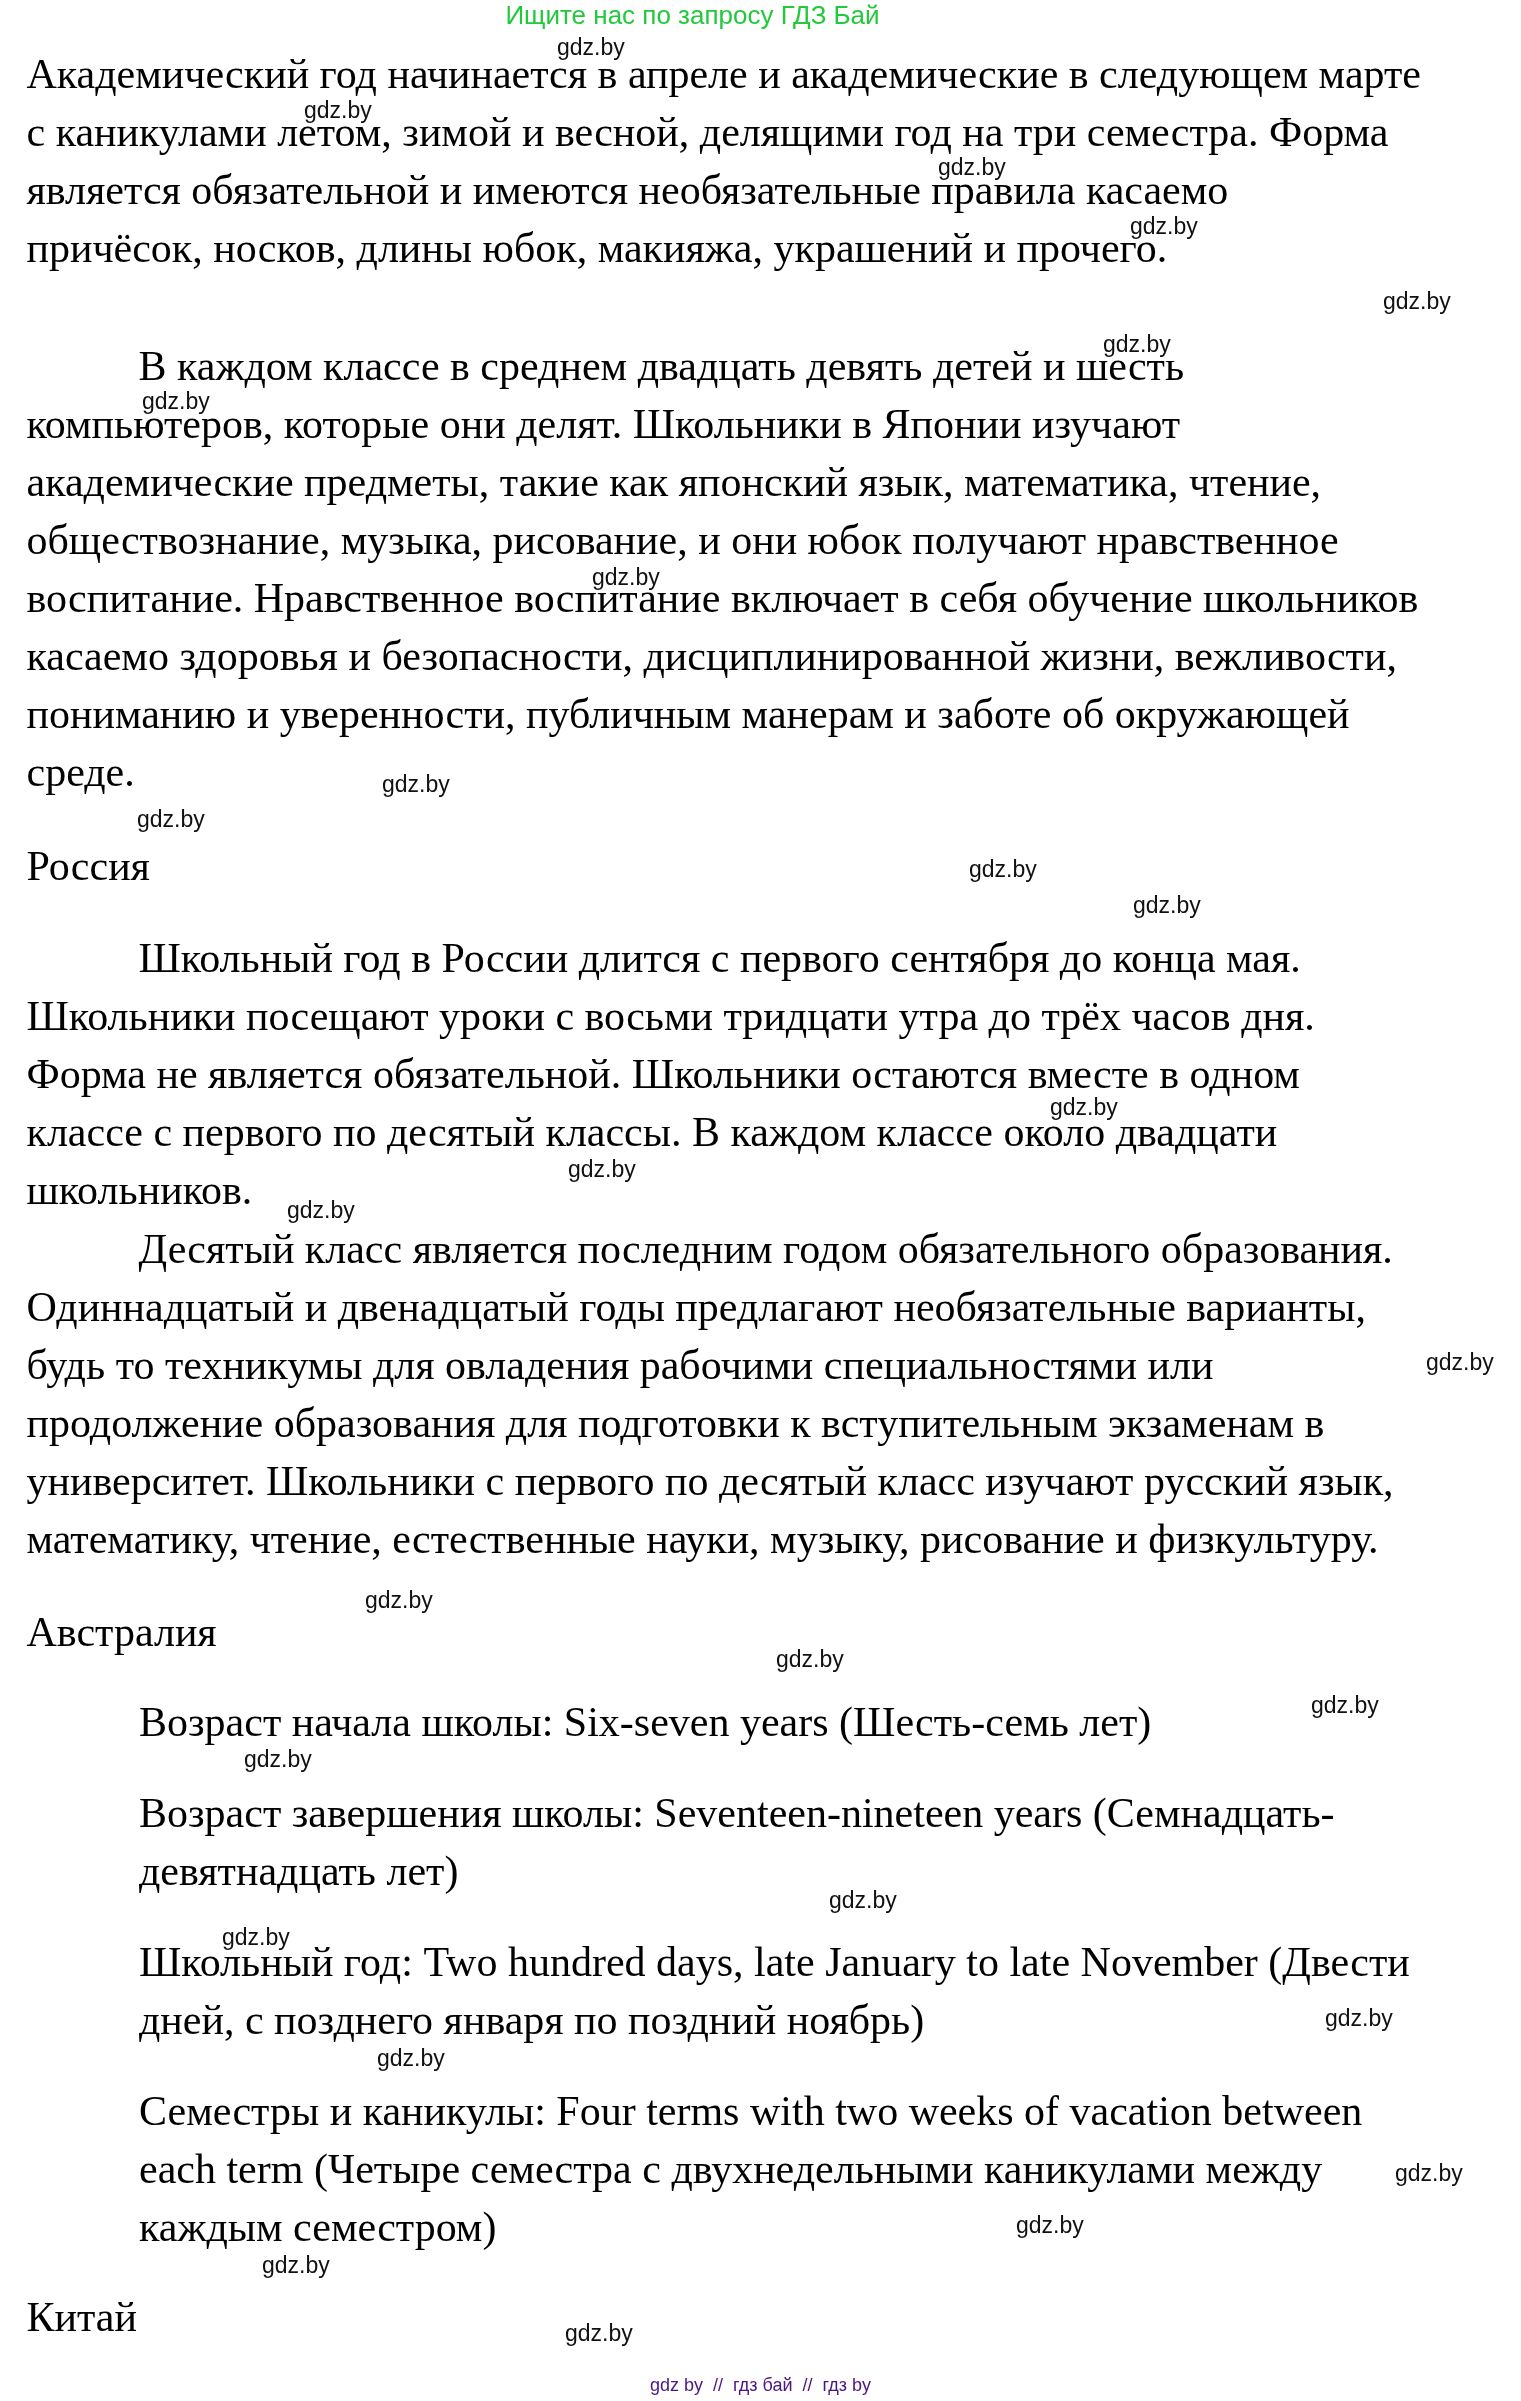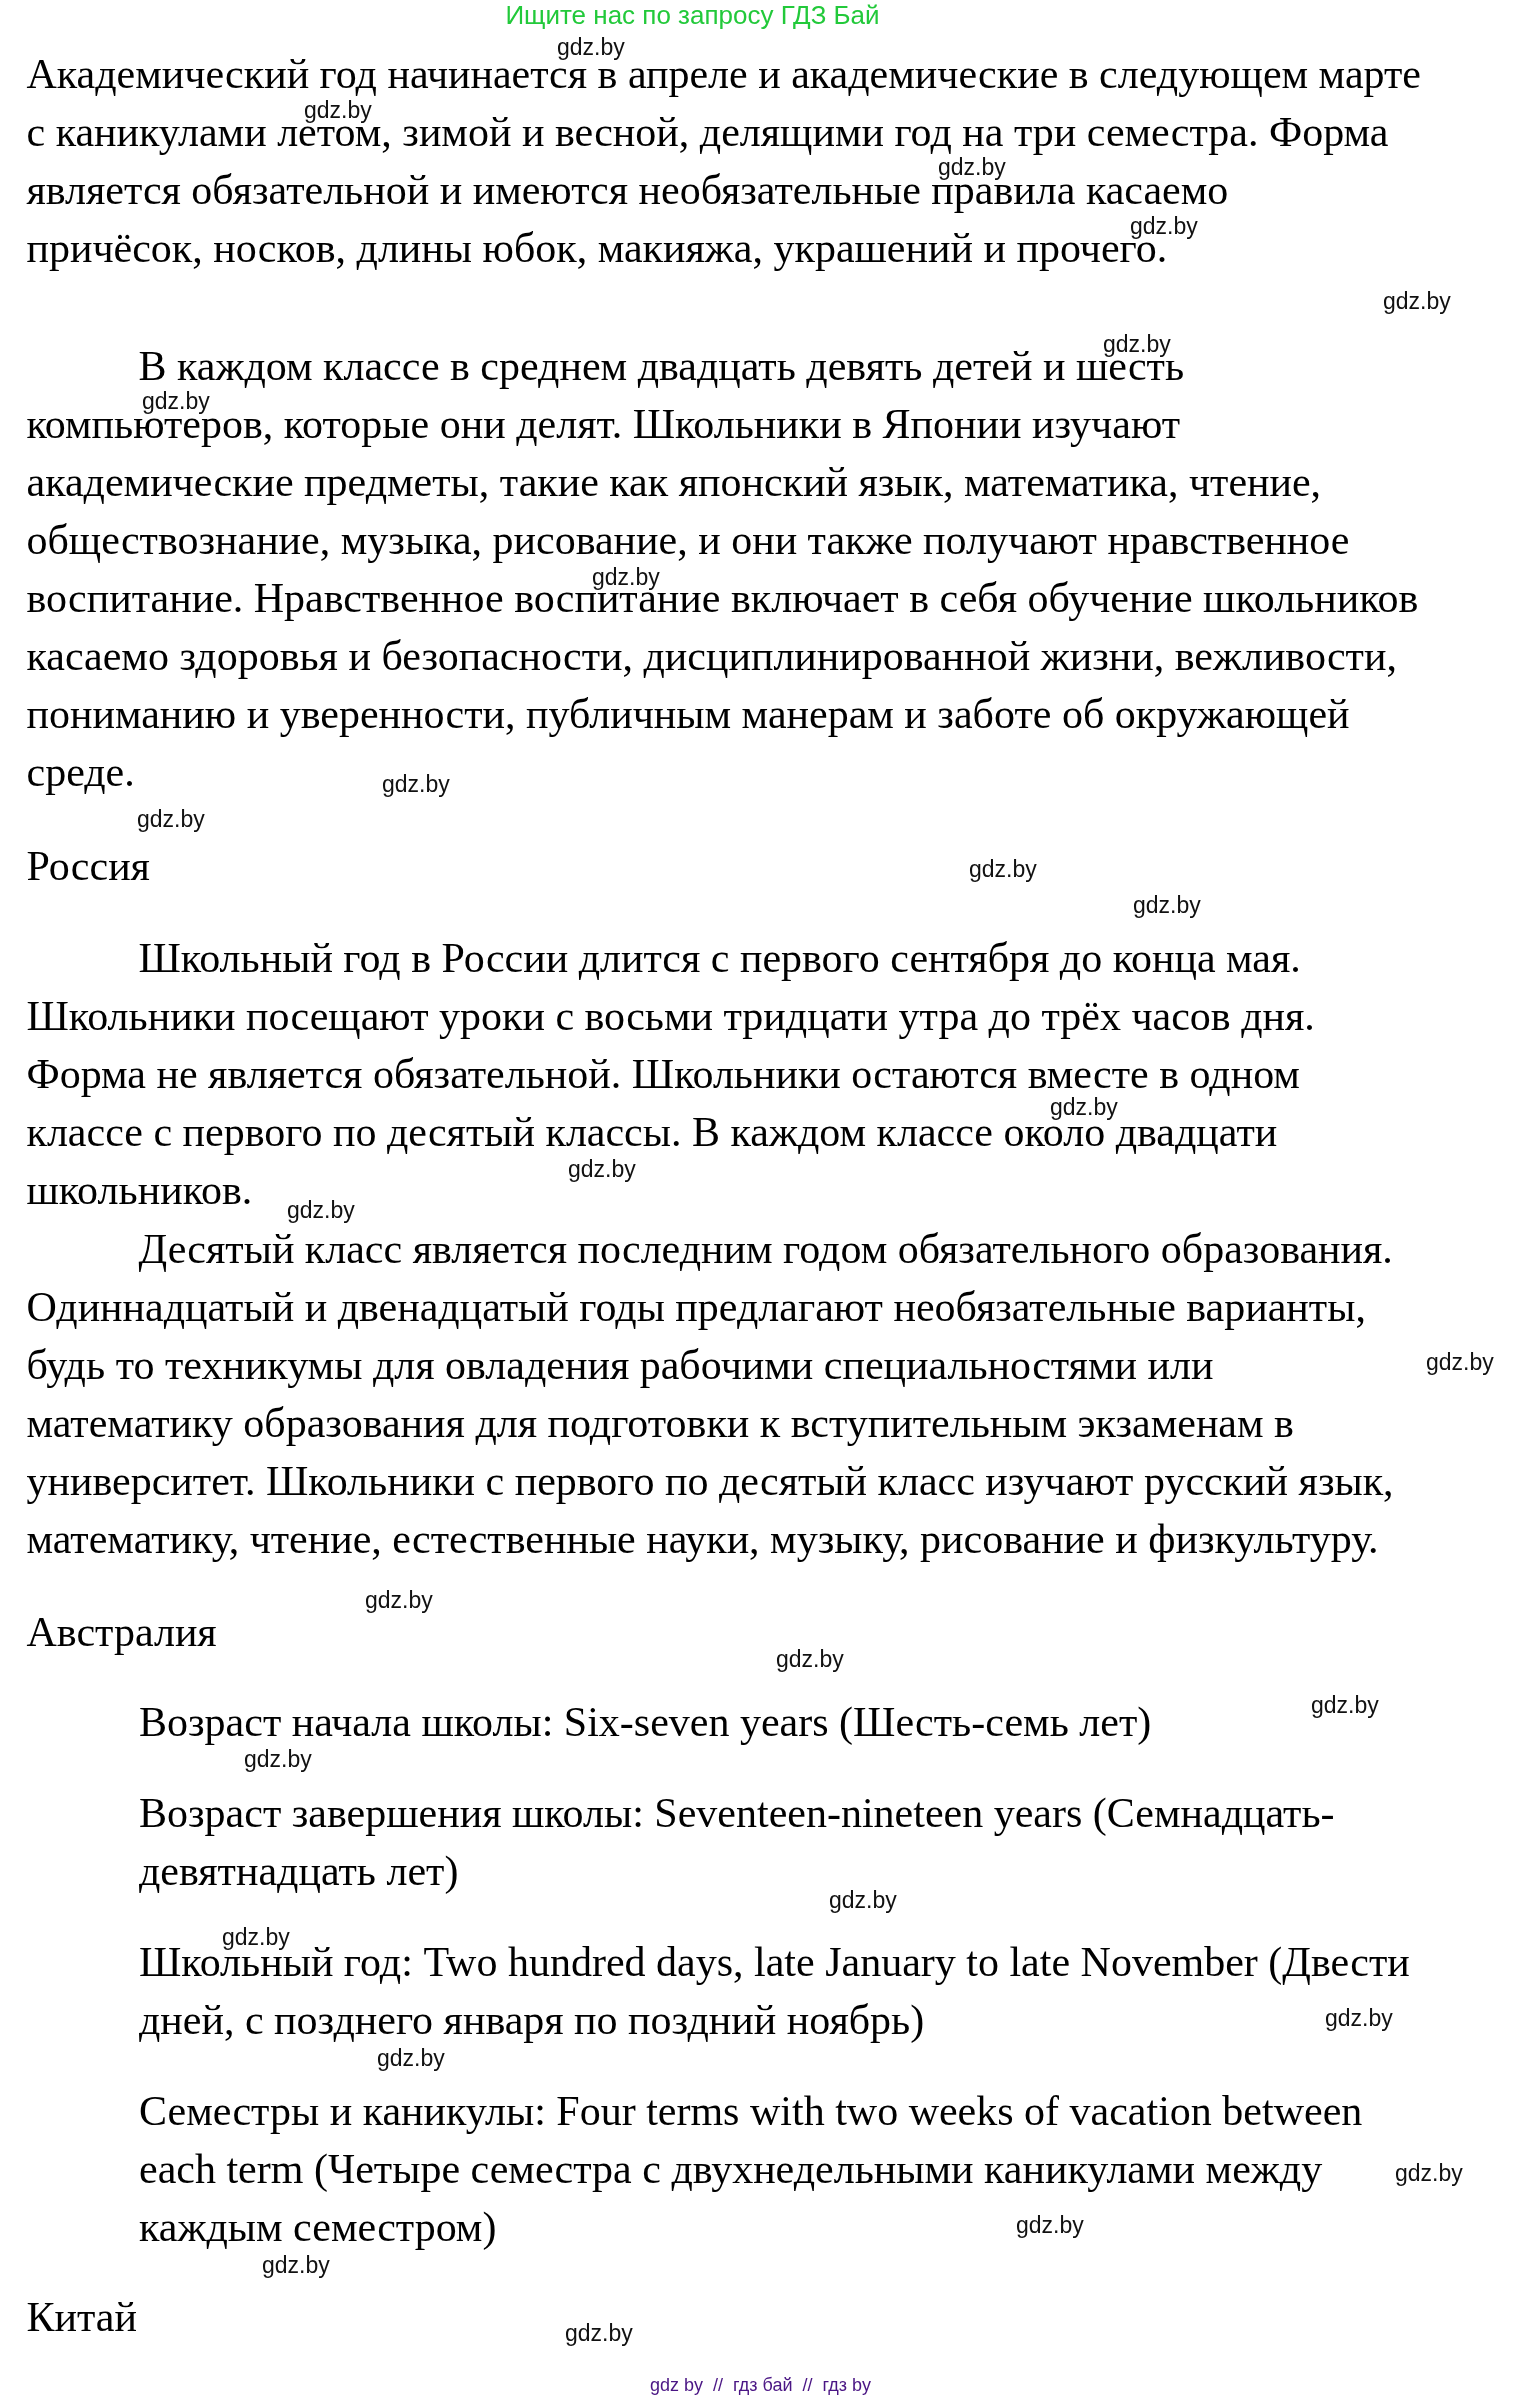--- a/index.html
+++ b/index.html
@@ -40,21 +40,21 @@
     <span class="line">Академический год начинается в апреле и академические в следующем марте</span>
     <span class="line">с каникулами летом, зимой и весной, делящими год на три семестра. Форма</span>
     <span class="line">является обязательной и имеются необязательные правила касаемо</span>
     <span class="line">причёсок, носков, длины юбок, макияжа, украшений и прочего.</span>
   </div>
 
   <div class="block" style="top:337px">
     <span class="line indent">В каждом классе в среднем двадцать девять детей и шесть</span>
     <span class="line">компьютеров, которые они делят. Школьники в Японии изучают</span>
     <span class="line">академические предметы, такие как японский язык, математика, чтение,</span>
-    <span class="line">обществознание, музыка, рисование, и они также получают нравственное</span>
+    <span class="line">обществознание, музыка, рисование, и они юбок получают нравственное</span>
     <span class="line">воспитание. Нравственное воспитание включает в себя обучение школьников</span>
     <span class="line">касаемо здоровья и безопасности, дисциплинированной жизни, вежливости,</span>
     <span class="line">пониманию и уверенности, публичным манерам и заботе об окружающей</span>
     <span class="line">среде.</span>
   </div>
 
   <div class="block" style="top:837px">
     <span class="line">Россия</span>
   </div>
 
@@ -63,21 +63,21 @@
     <span class="line">Школьники посещают уроки с восьми тридцати утра до трёх часов дня.</span>
     <span class="line">Форма не является обязательной. Школьники остаются вместе в одном</span>
     <span class="line">классе с первого по десятый классы. В каждом классе около двадцати</span>
     <span class="line">школьников.</span>
   </div>
 
   <div class="block" style="top:1220px">
     <span class="line indent">Десятый класс является последним годом обязательного образования.</span>
     <span class="line">Одиннадцатый и двенадцатый годы предлагают необязательные варианты,</span>
     <span class="line">будь то техникумы для овладения рабочими специальностями или</span>
-    <span class="line">математику образования для подготовки к вступительным экзаменам в</span>
+    <span class="line">продолжение образования для подготовки к вступительным экзаменам в</span>
     <span class="line">университет. Школьники с первого по десятый класс изучают русский язык,</span>
     <span class="line">математику, чтение, естественные науки, музыку, рисование и физкультуру.</span>
   </div>
 
   <div class="block" style="top:1603px">
     <span class="line">Австралия</span>
   </div>
 
   <div class="block item" style="top:1693px">
     <span class="line">Возраст начала школы: Six-seven years (Шесть-семь лет)</span>

